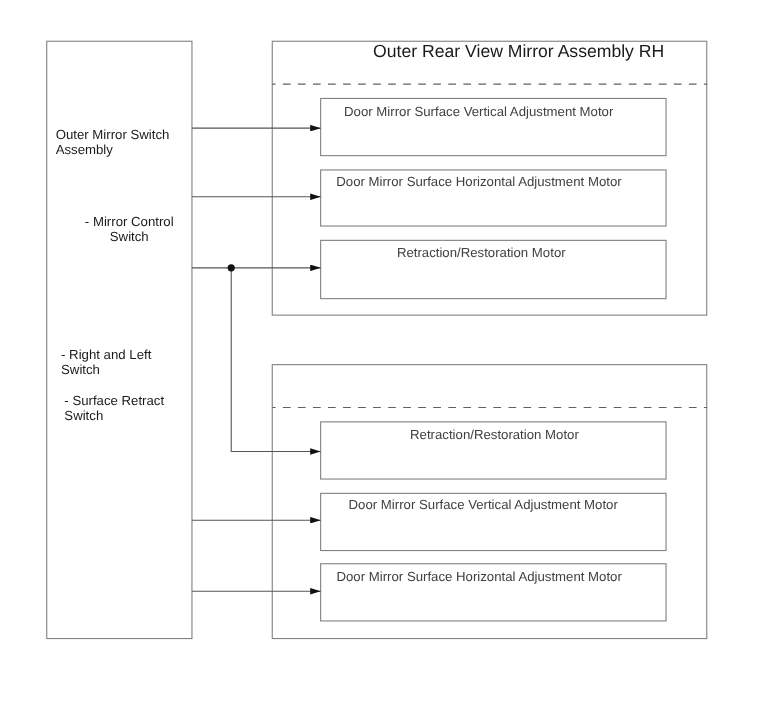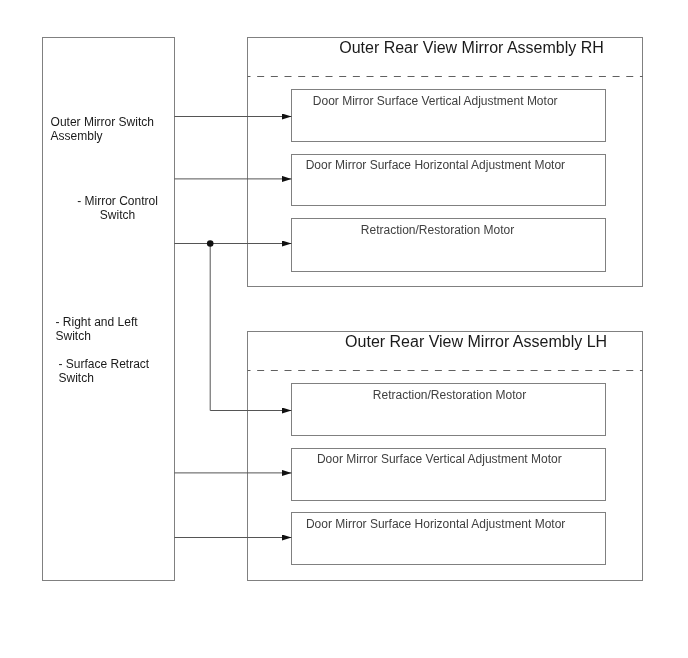--- a/index.html
+++ b/index.html
@@ -35,21 +35,20 @@
   <div class="box" style="left:291.0px;top:89.0px;width:314.9px;height:52.9px;"></div>
   <div class="mlbl" style="left:312.8px;top:95px;">Door Mirror Surface Vertical Adjustment Motor</div>
 
   <div class="box" style="left:291.0px;top:153.9px;width:314.9px;height:52.5px;"></div>
   <div class="mlbl" style="left:305.7px;top:159px;">Door Mirror Surface Horizontal Adjustment Motor</div>
 
   <div class="box" style="left:291.0px;top:218.2px;width:314.9px;height:53.4px;"></div>
   <div class="mlbl" style="left:360.8px;top:224px;">Retraction/Restoration Motor</div>
 
   <div class="box" style="left:247.3px;top:330.9px;width:395.8px;height:250.1px;"></div>
-  <div class="title" style="left:345.1px;top:335px;">Outer Rear View Mirror Assembly LH</div>
 
   <div class="box" style="left:291.0px;top:383.0px;width:314.9px;height:52.95px;"></div>
   <div class="mlbl" style="left:372.8px;top:389px;">Retraction/Restoration Motor</div>
 
   <div class="box" style="left:291.0px;top:447.9px;width:314.9px;height:52.75px;"></div>
   <div class="mlbl" style="left:316.9px;top:453px;">Door Mirror Surface Vertical Adjustment Motor</div>
 
   <div class="box" style="left:291.0px;top:512.35px;width:314.9px;height:52.9px;"></div>
   <div class="mlbl" style="left:305.9px;top:518px;">Door Mirror Surface Horizontal Adjustment Motor</div>
 

